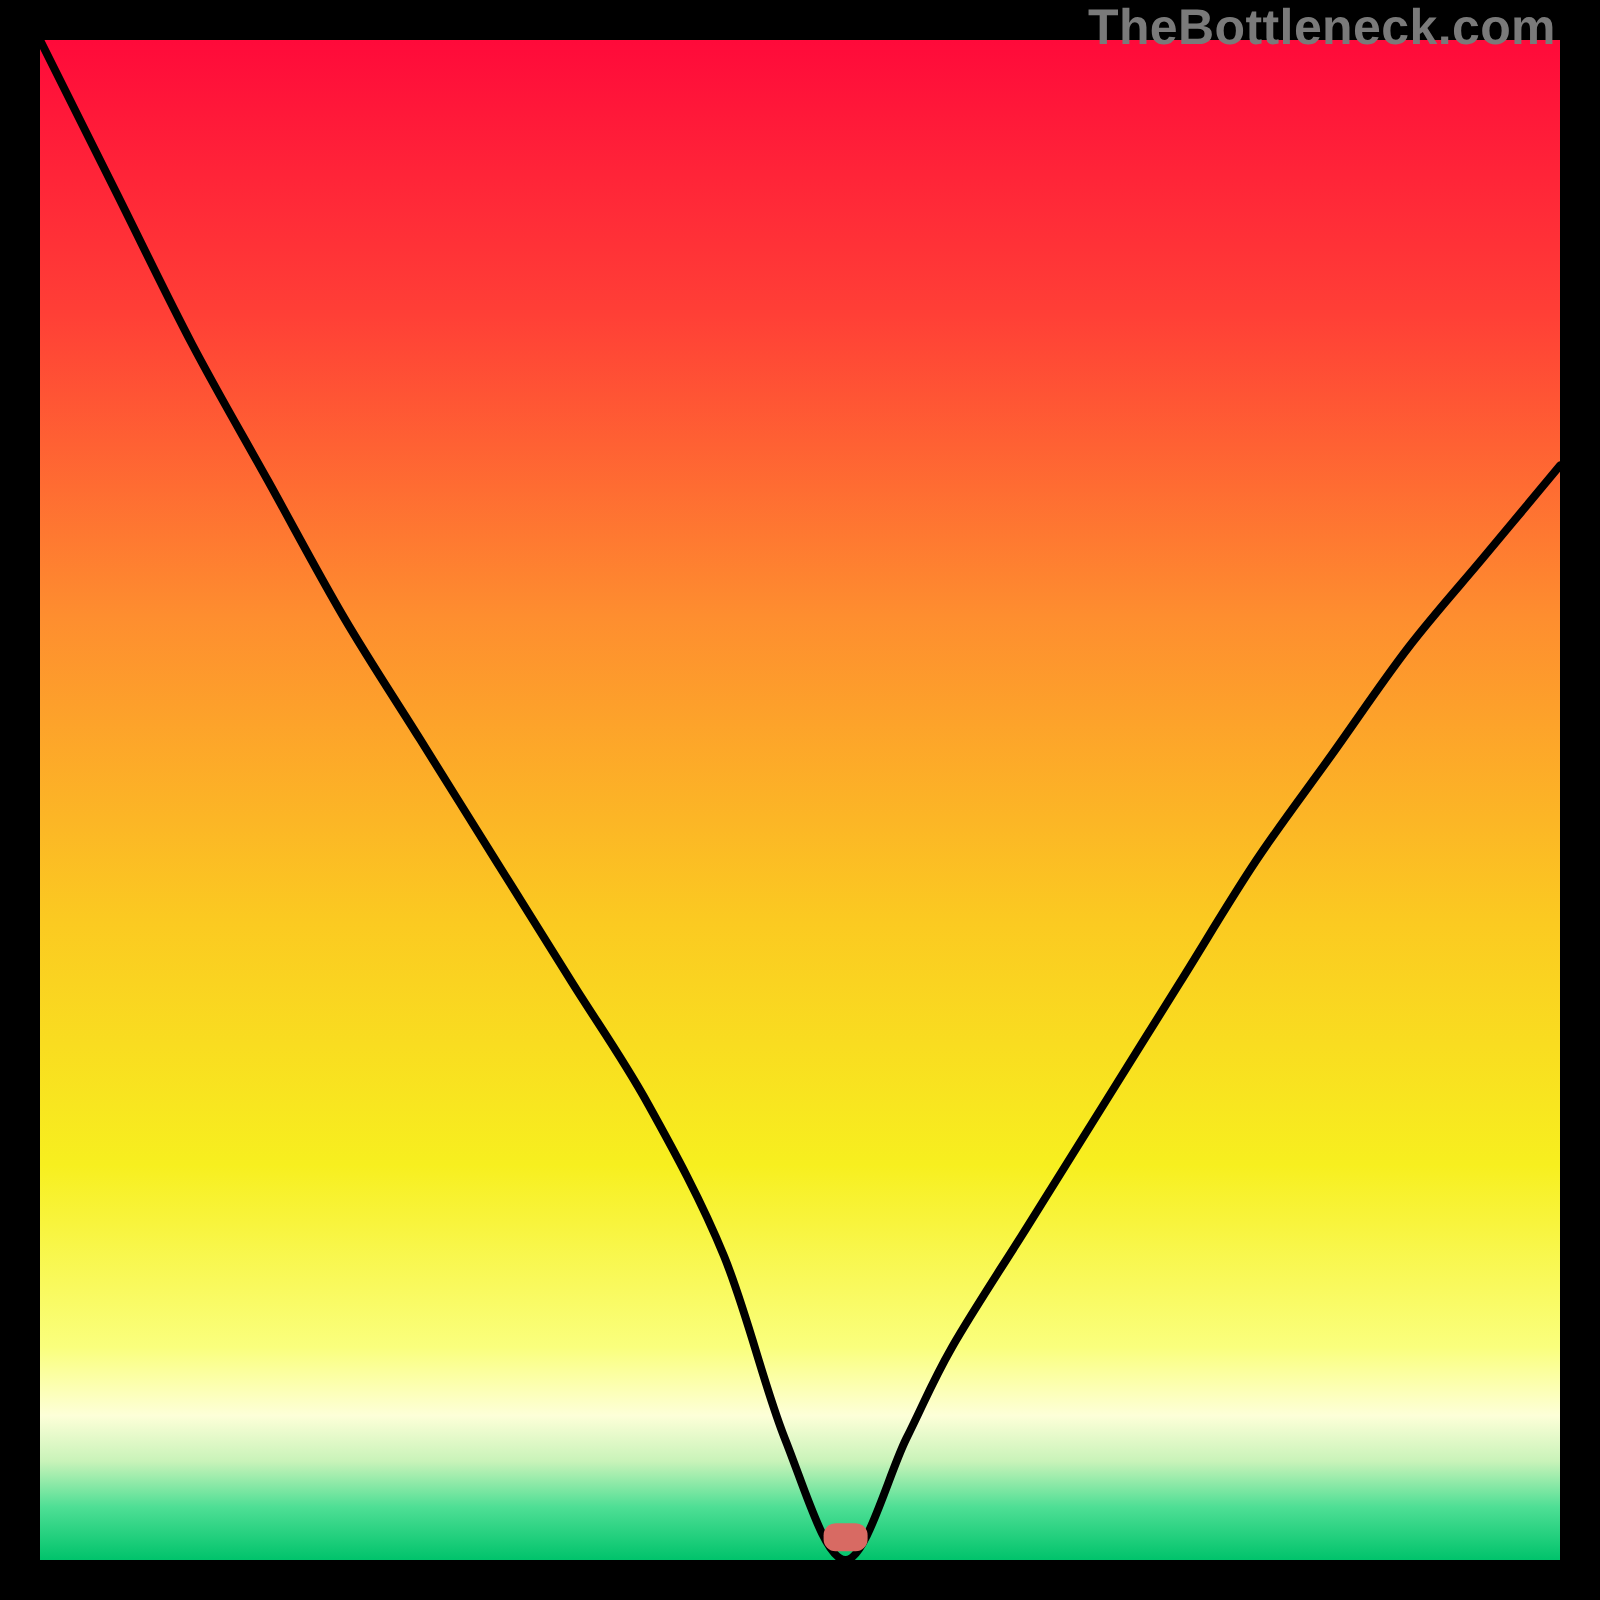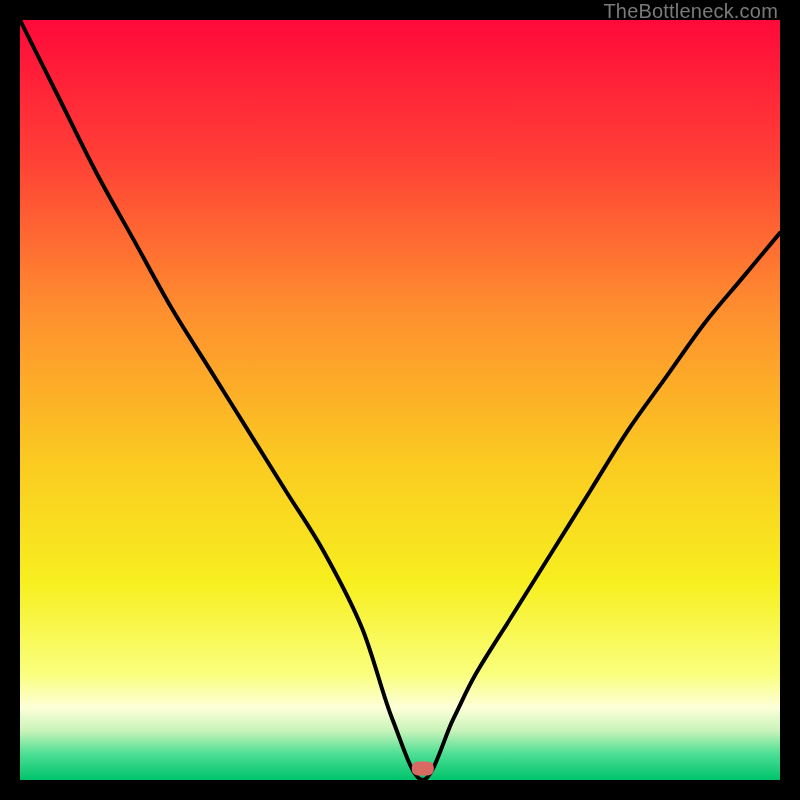--- a/index.html
+++ b/index.html
@@ -23,22 +23,22 @@
     left: 0;
     top: 0;
     width: 760px;
     height: 760px;
   }
   .watermark {
     position: absolute;
     top: 0px;
     right: 22px;
     font-family: Arial, Helvetica, sans-serif;
-    font-size: 20px;
-    font-weight: 400;
+    font-size: 25px;
+    font-weight: 700;
     color: #7a7a7a;
     letter-spacing: 0.2px;
   }
 </style>
 </head>
 <body>
 
 <div class="frame">
   <svg class="plot" viewBox="0 0 760 760">
     <defs>

